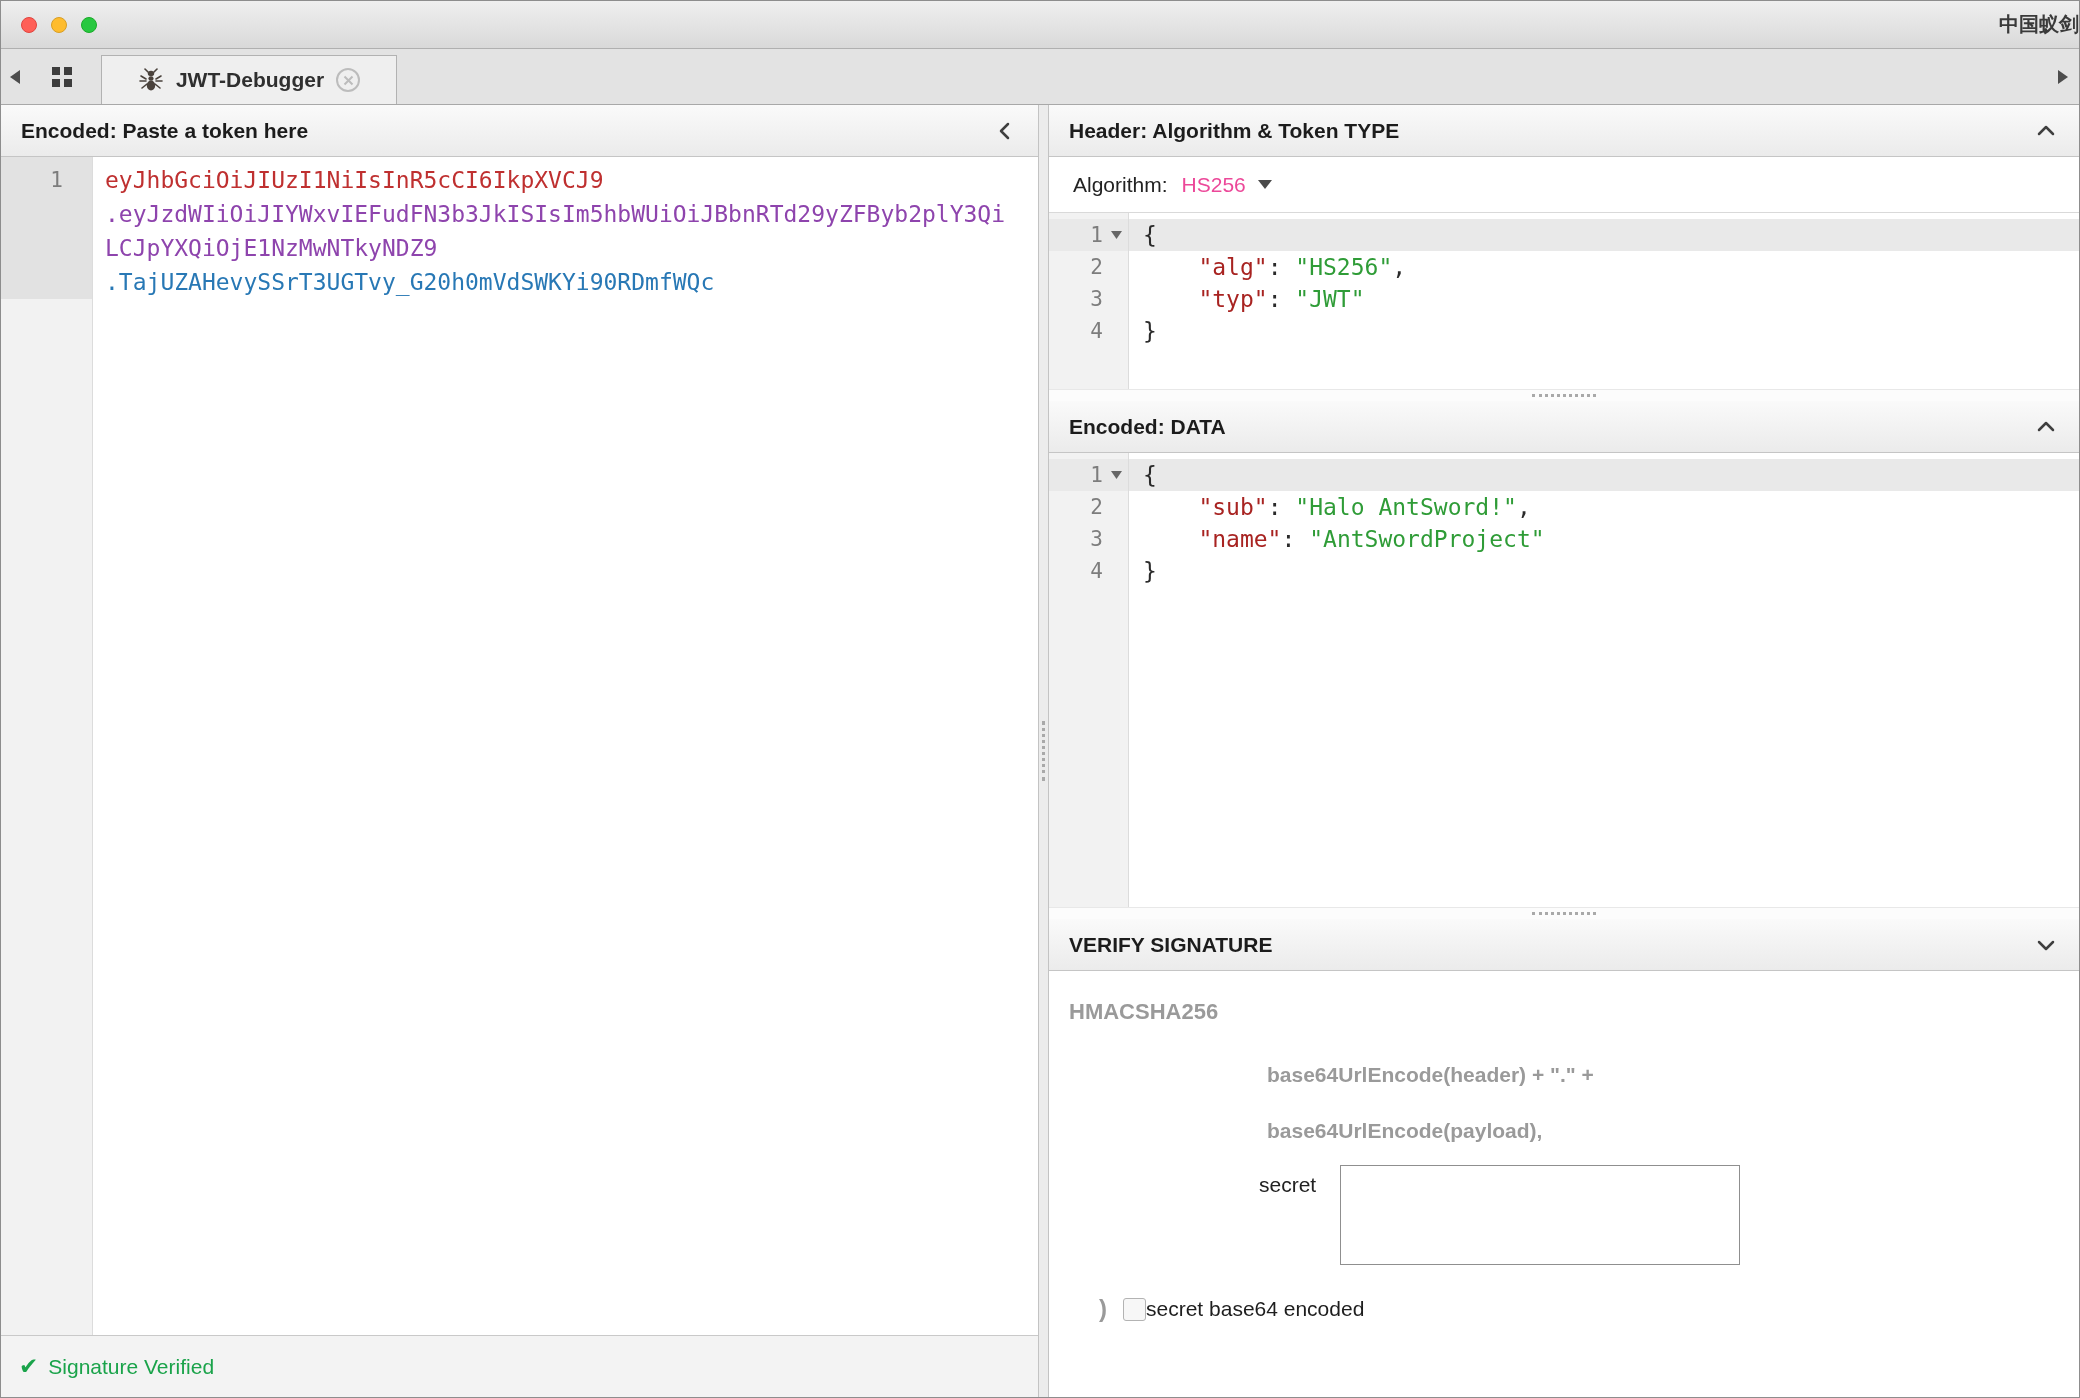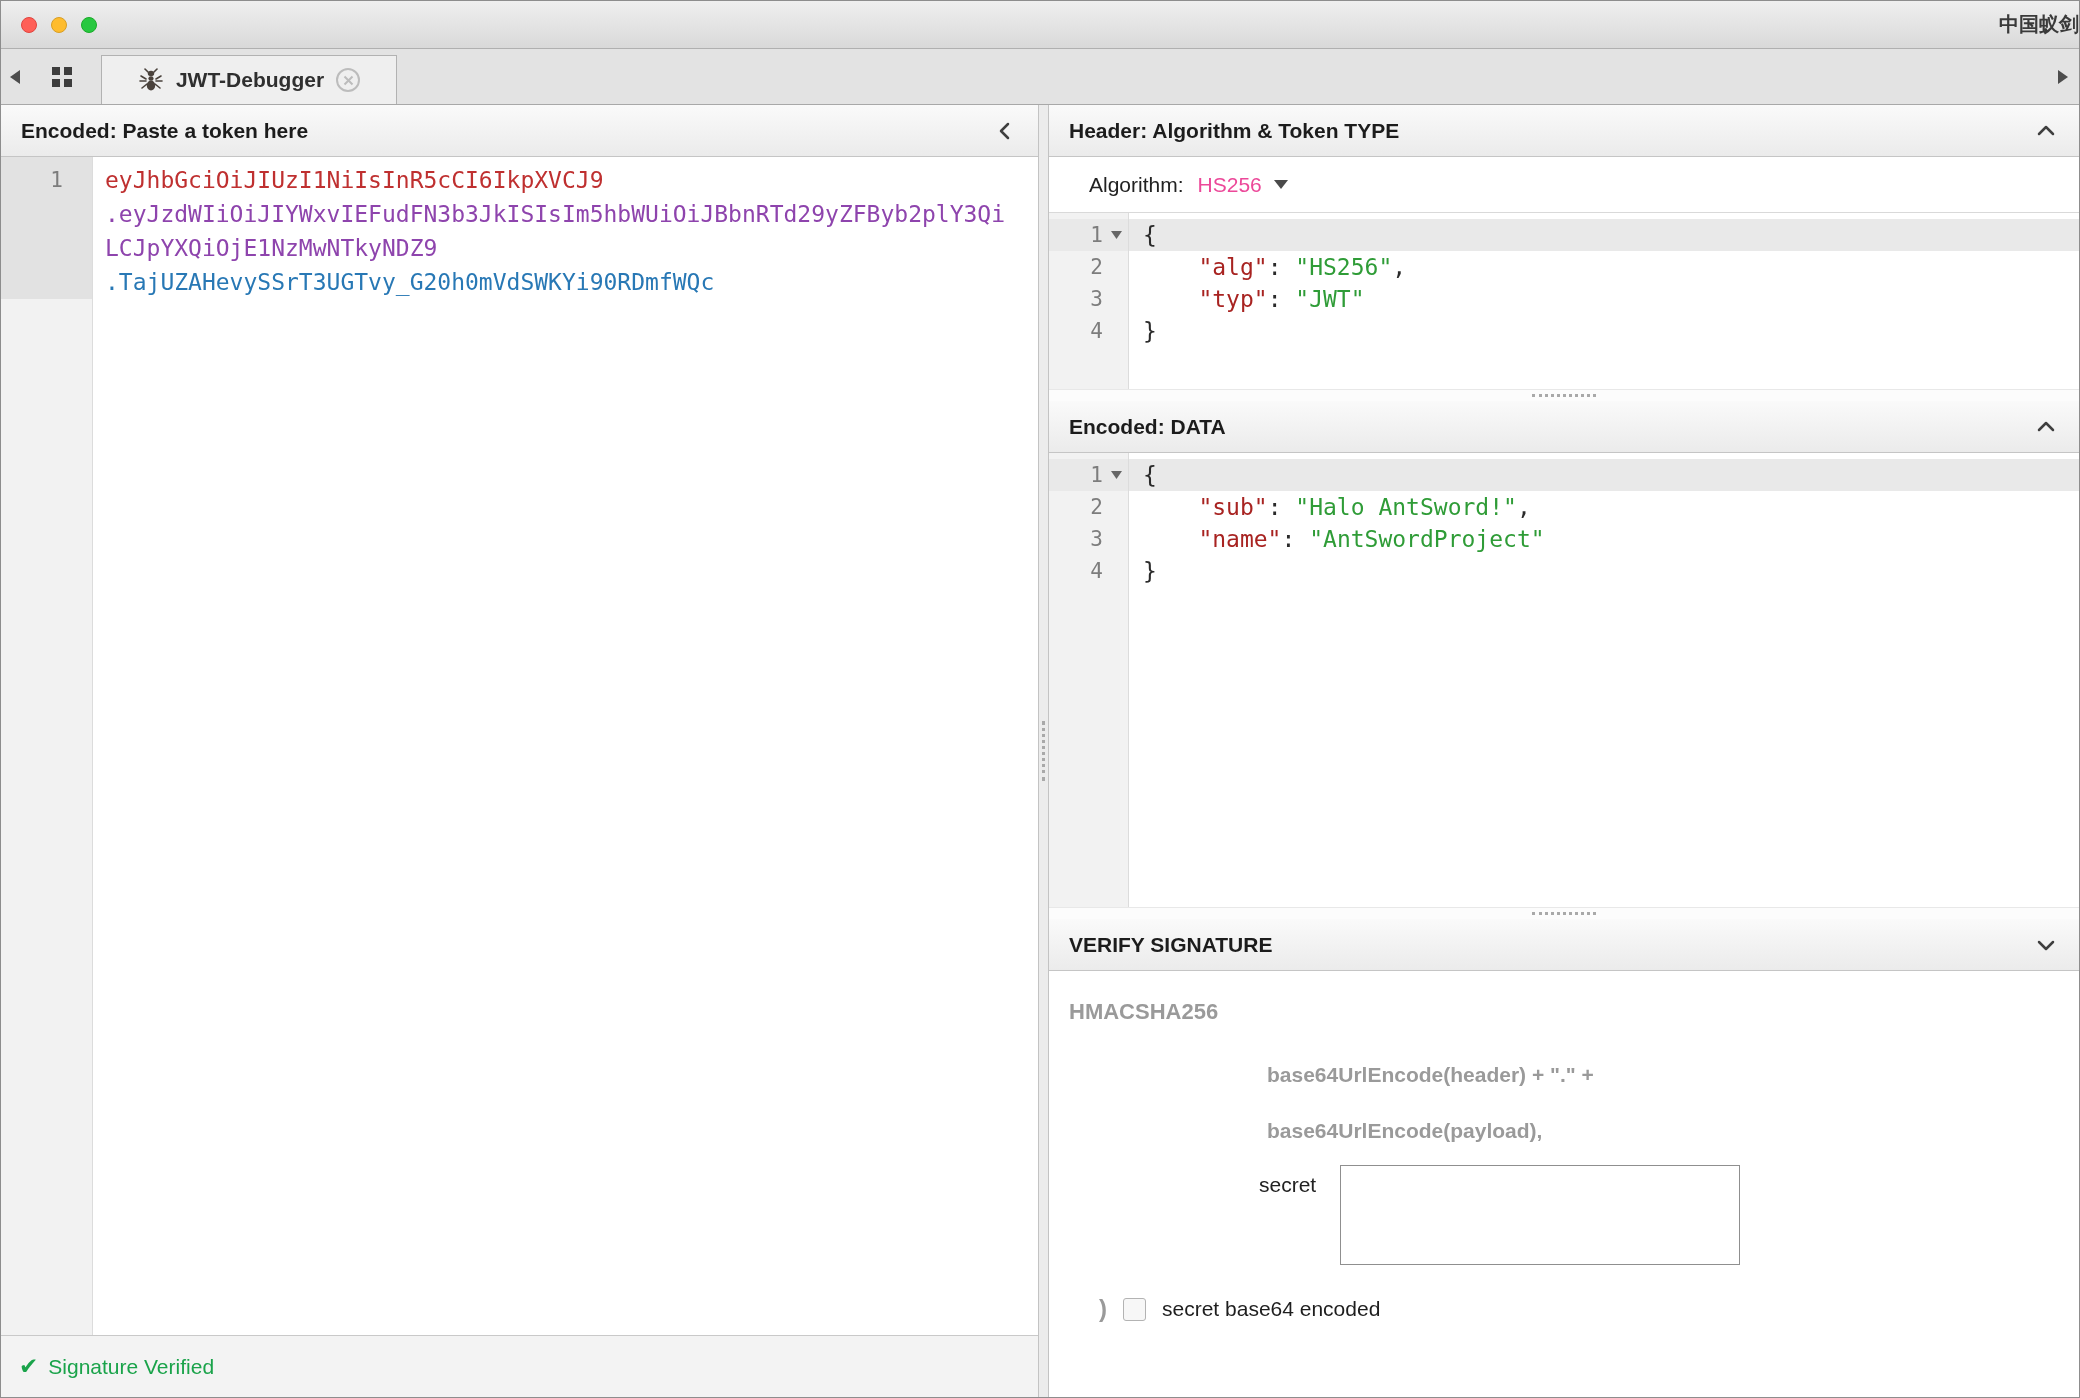--- a/index.html
+++ b/index.html
@@ -47,21 +47,21 @@
   .token-content span{display:block;word-break:break-all}
   .tok-header{color:var(--token-header,#bf3030)}
   .tok-payload{color:var(--token-payload,#8e44ad)}
   .tok-signature{color:var(--token-signature,#2878b5)}
   .status-bar{flex:0 0 62px;background:#f3f3f3;border-top:1px solid #c9c9c9;display:flex;align-items:center;padding-left:18px;gap:10px}
   .check{color:var(--status-success,#1aa34a);font-size:23px}
   .status-text{color:var(--status-success,#1aa34a);font-size:21px}
 
   
   .header-section{flex:0 0 auto;display:flex;flex-direction:column}
-  .algorithm-row{height:56px;flex:0 0 56px;background:#fff;border-bottom:1px solid #d9d9d9;display:flex;align-items:center;padding-left:40px}
+  .algorithm-row{height:56px;flex:0 0 56px;background:#fff;border-bottom:1px solid #d9d9d9;display:flex;align-items:center;padding-left:24px}
   .alg-label{font-size:21px;color:#222}
   .alg-select{margin-left:14px;display:flex;align-items:center;gap:12px;cursor:pointer;font-size:21px;color:#ec4899}
   .h-splitter{flex:0 0 12px;background:#fcfcfc;border-top:1px solid #e8e8e8;display:flex;align-items:center;justify-content:center;cursor:row-resize}
   .h-dots{width:64px;border-top:3px dotted #a9a9a9}
   .payload-section{flex:1;display:flex;flex-direction:column;min-height:0}
   .verify-section{flex:0 0 478px;display:flex;flex-direction:column;min-height:0}
 
   
   .json-editor{position:relative;background:#fff;overflow:hidden}
   .header-section .json-editor{height:176px;flex:0 0 176px}
@@ -83,21 +83,21 @@
   .vp-alg{margin-top:28px;font-size:22px;font-weight:bold;color:#9a9a9a}
   .vp-line{margin-left:198px;font-size:21px;font-weight:bold;color:#9a9a9a}
   .vp-line1{margin-top:38px}
   .vp-line2{margin-top:32px}
   .vp-secret-row{margin-top:22px;display:flex;align-items:flex-start}
   .vp-secret-label{margin-left:190px;margin-top:8px;font-size:21px;color:#222}
   .secret-input{margin-left:24px;width:400px;height:100px;border:1px solid #8f8f8f;resize:none;font-family:"DejaVu Sans Mono",monospace;font-size:19px;padding:8px;background:#fff}
   .vp-bottom-row{margin-top:30px;display:flex;align-items:center;margin-left:30px}
   .vp-paren{font-size:24px;font-weight:bold;color:#9a9a9a}
   .b64-checkbox{appearance:none;-webkit-appearance:none;width:23px;height:23px;border:1px solid #b3b3b3;border-radius:3px;background:#f7f7f7;margin-left:16px;cursor:pointer}
-  .vp-checkbox-label{margin-left:16px;font-size:21px;color:#1e1e1e}
+  .vp-checkbox-label{margin-left:0;font-size:21px;color:#1e1e1e}
 </style>
 <title>中国蚁剑</title></head>
 <body>
 
 <div class="window">
 
   <div class="titlebar">
     <div class="traffic-lights">
       <span class="tl red"></span>
       <span class="tl yellow"></span>

